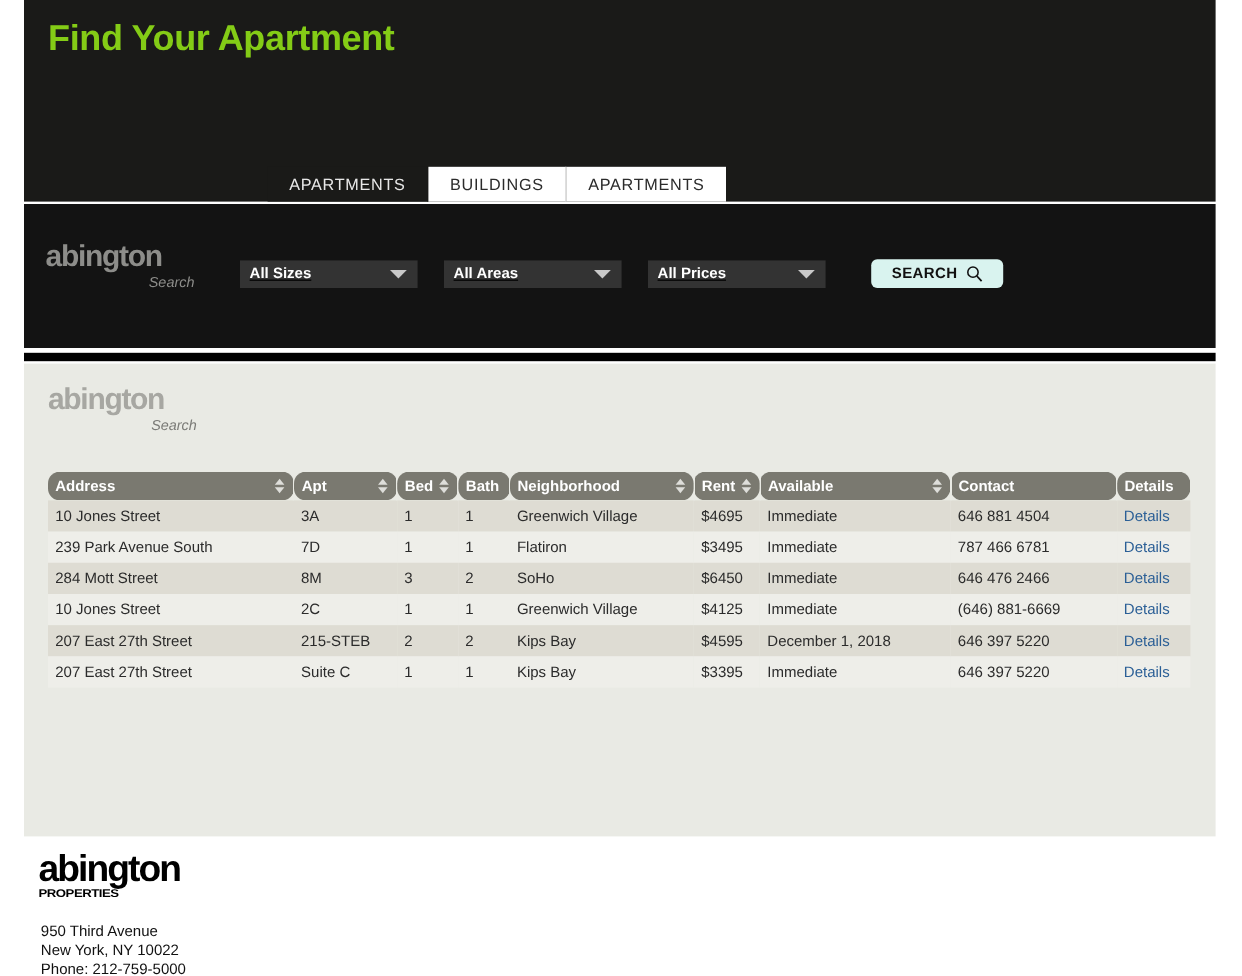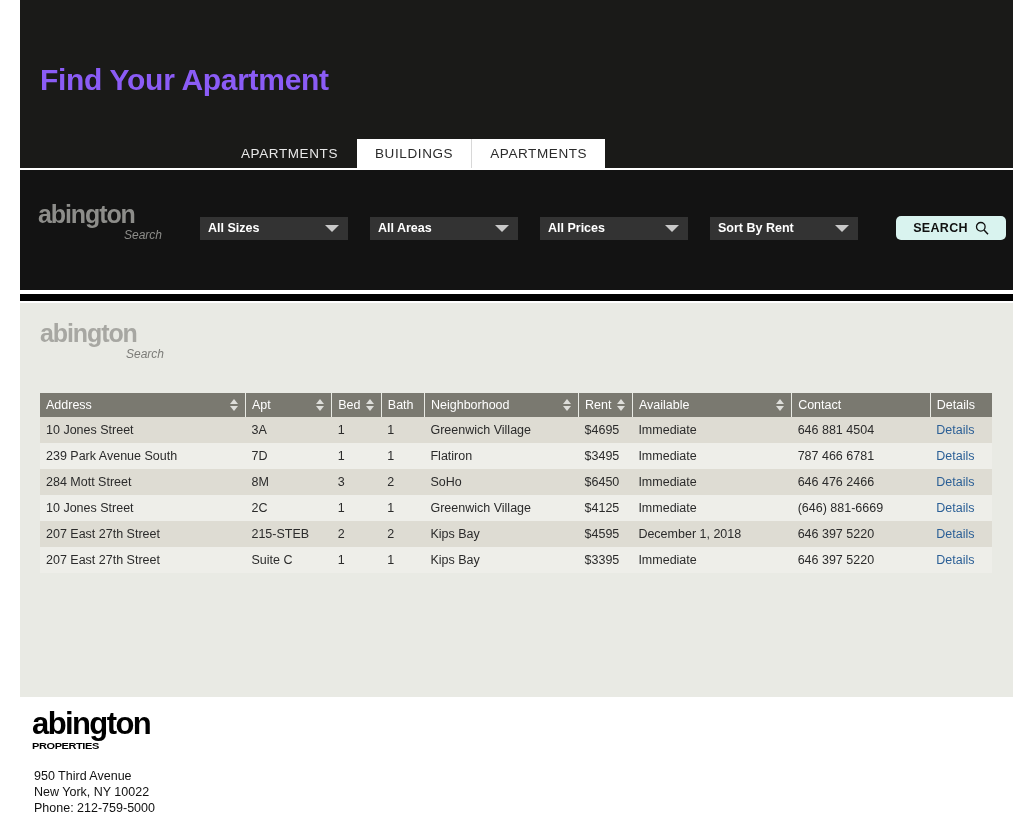--- a/index.html
+++ b/index.html
@@ -13,25 +13,24 @@
 
   
   .hero {
     position: absolute;
     left: 20px; top: 0; width: 993px; height: 168px;
     background: #1a1a18;
   }
   .hero-title {
     position: absolute;
     left: 20px; top: 16px;
-    color: #8b5cf6;
+    color: #84cc16;
     font-size: 30px;
     font-weight: bold;
     letter-spacing: -0.3px;
-    margin-top: 47px;
   }
 
   
   .tabs {
     position: absolute;
     left: 203px; bottom: 0;
     height: 29px;
     display: flex;
   }
   .tab {
@@ -91,20 +90,21 @@
     gap: 22px;
   }
   .dropdown {
     position: relative;
     height: 23px;
     background: #333333;
     display: flex;
     align-items: center;
     padding: 0 8px;
     cursor: pointer;
+    text-decoration: underline;
   }
   .dropdown .dd-label {
     color: #ffffff;
     font-size: 12.5px;
     font-weight: bold;
   }
   .dropdown .caret {
     position: absolute;
     right: 9px;
     width: 0; height: 0;
@@ -176,28 +176,29 @@
     position: absolute;
     left: 20px; top: 90px;
     width: 952px;
     border-collapse: collapse;
     font-size: 12.5px;
   }
   table.listing thead th {
     background: #7a7970;
     color: #ffffff;
     font-size: 12.5px;
-    font-weight: normal;
+    font-weight: bold;
     text-align: left;
     height: 24px;
     padding: 0 6px;
     border-right: 1px solid #e9eae4;
     white-space: nowrap;
     position: relative;
     cursor: pointer;
+    border-radius: 10px;
   }
   table.listing thead th:last-child { border-right: none; }
   table.listing thead th .th-in {
     display: flex;
     align-items: center;
     justify-content: space-between;
     gap: 4px;
   }
   .sortico {
     display: inline-block;
@@ -317,24 +318,20 @@
     <div class="dropdown dd-area">
       <span class="dd-label">All Areas</span>
       <span class="caret"></span>
     </div>
 
     <div class="dropdown dd-price">
       <span class="dd-label">All Prices</span>
       <span class="caret"></span>
     </div>
 
-    <div class="dropdown dd-sort">
-      <span class="dd-label">Sort By Rent</span>
-      <span class="caret"></span>
-    </div>
 
     <div class="search-btn">
       <span class="sb-label">SEARCH</span>
       <svg class="mag" width="14" height="14" viewBox="0 0 14 14">
         <circle cx="5.8" cy="5.8" r="4.3" fill="none" stroke="#111" stroke-width="1.3"></circle>
         <line x1="9" y1="9" x2="13" y2="13.2" stroke="#111" stroke-width="1.5"></line>
       </svg>
     </div>
 
   </div>

